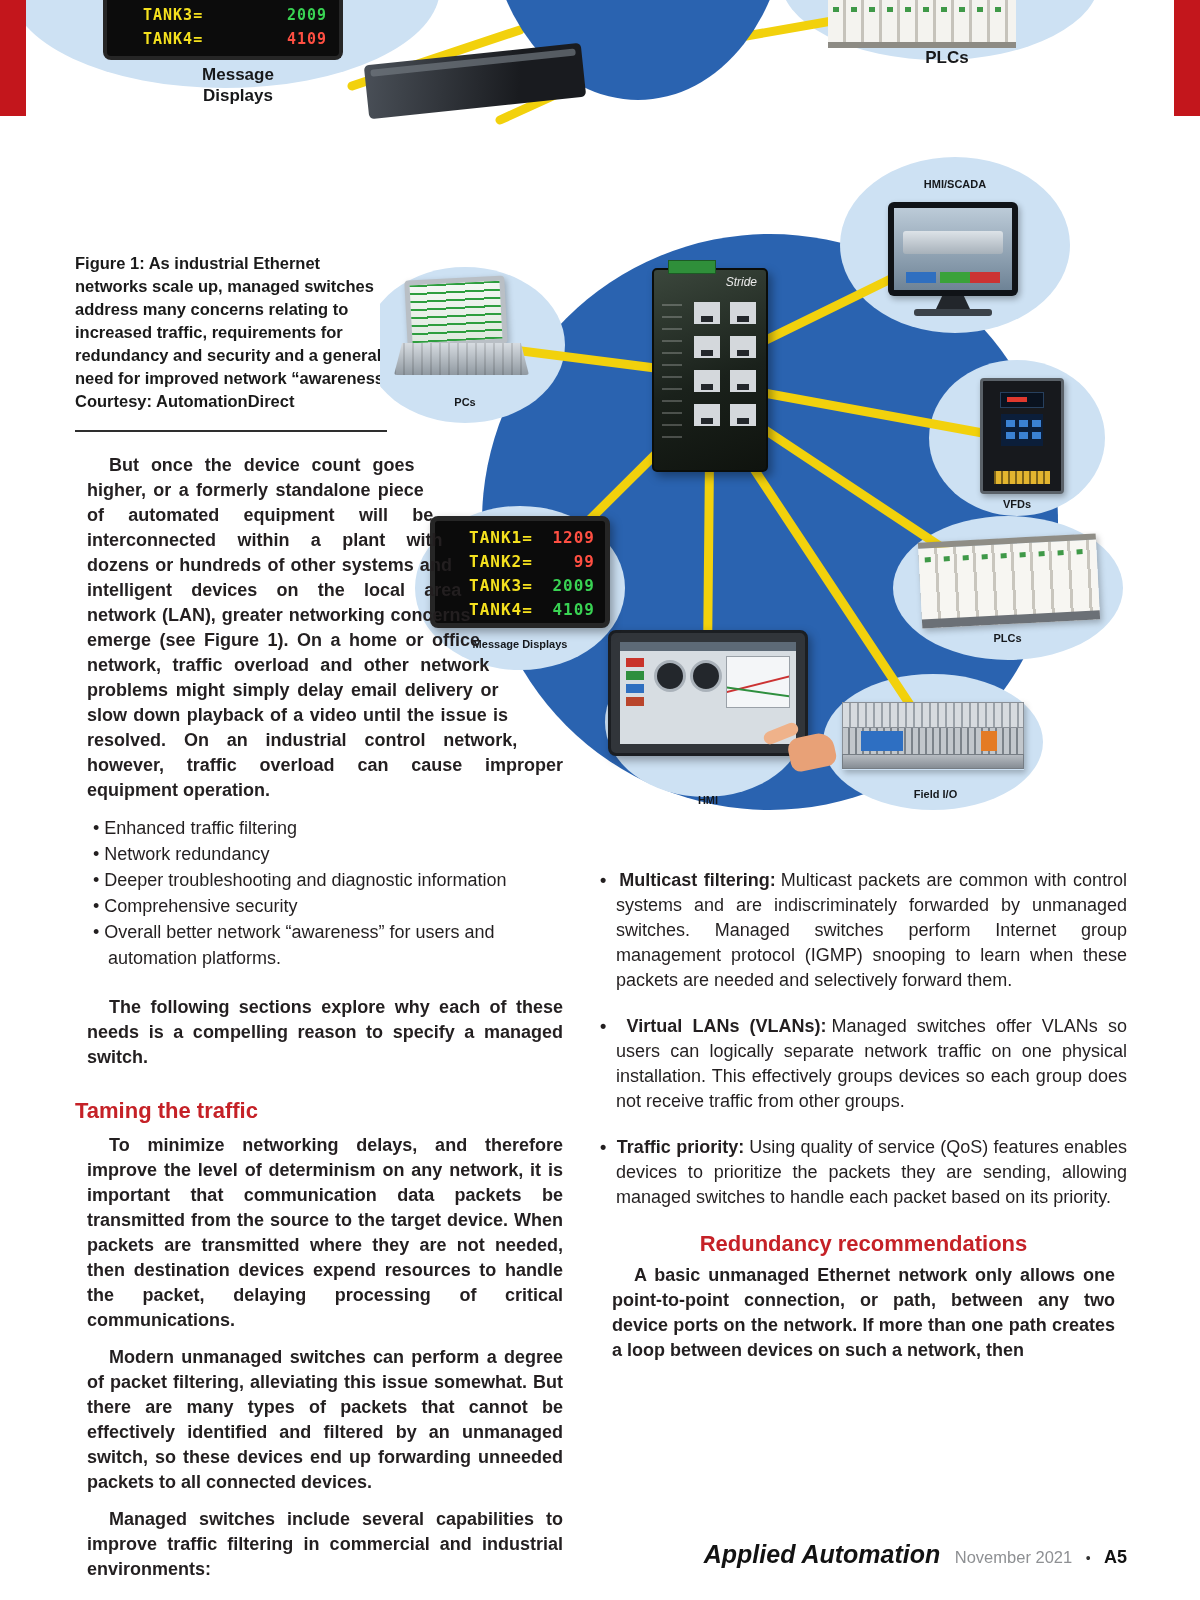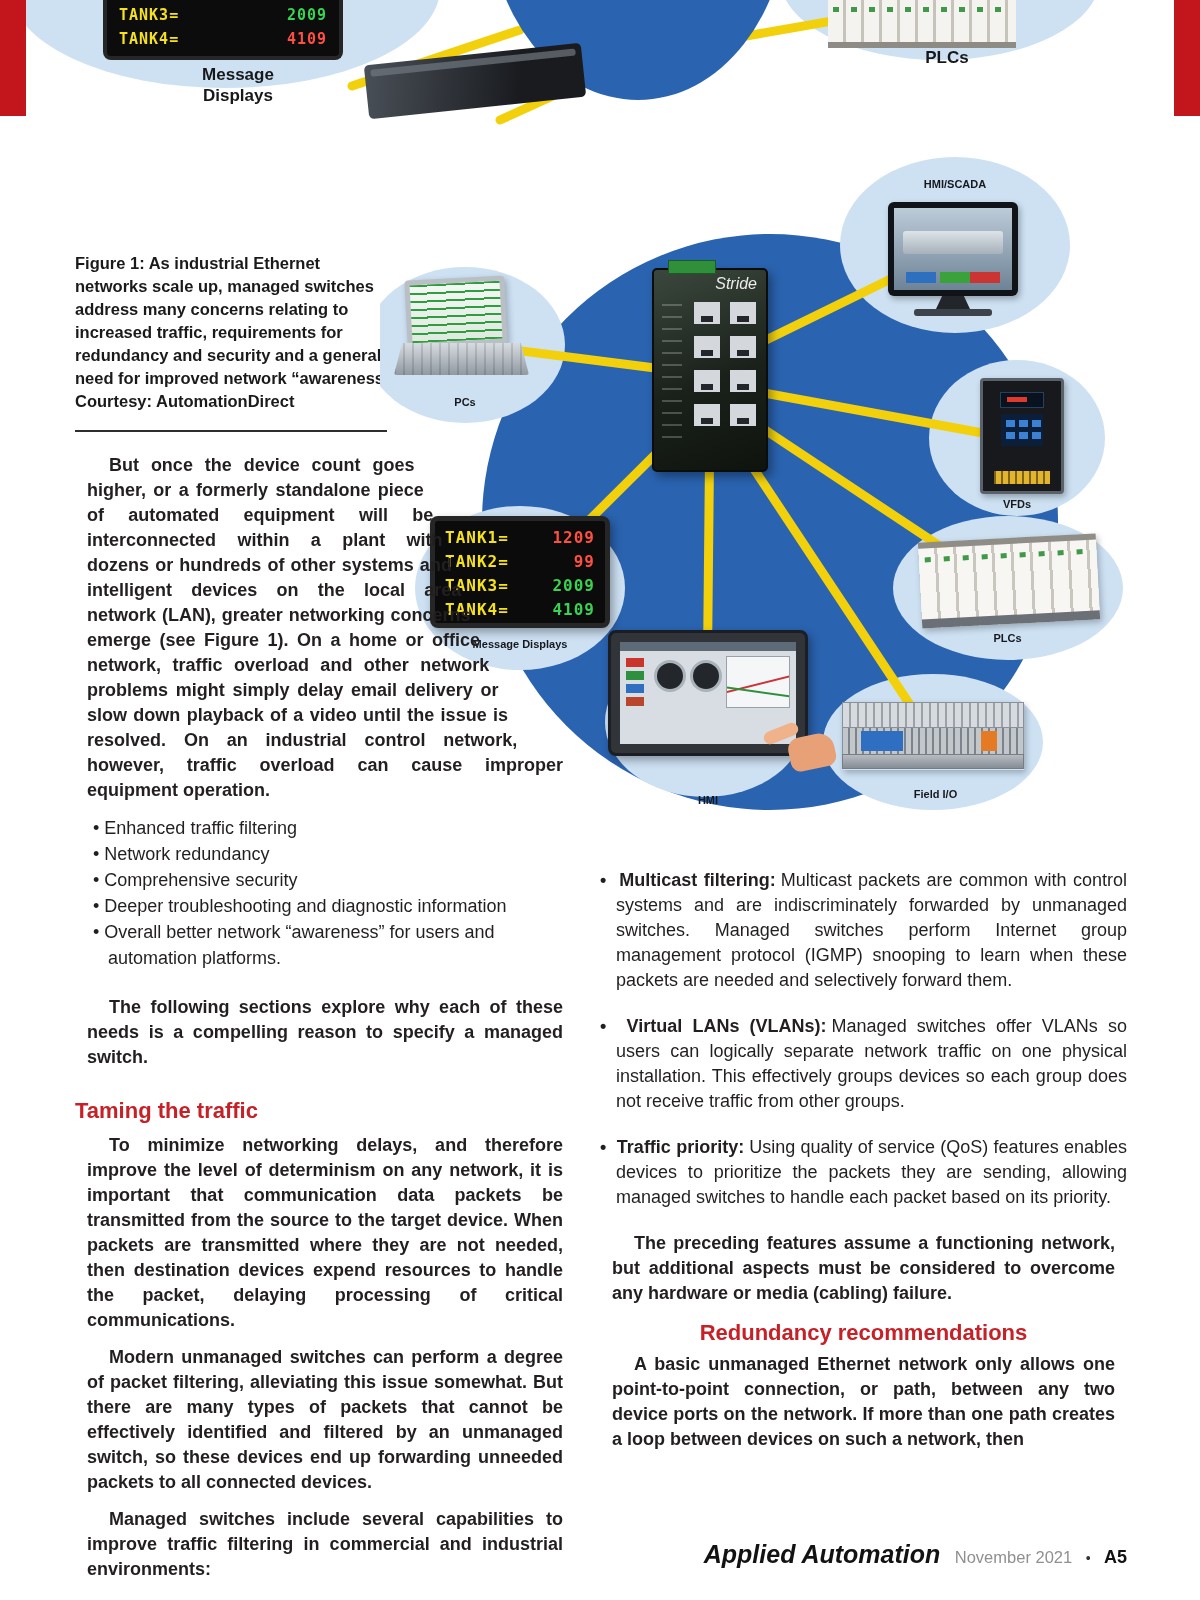--- a/index.html
+++ b/index.html
@@ -46,21 +46,21 @@
   .fig-svg { position:absolute; left:0; top:0; }
   .node-label { position:absolute; font-weight:bold; font-size:11px; line-height:20px;
     color:#15181c; text-align:center; }
 
   
   .dev-switch { position:absolute; left:272px; top:118px; width:112px; height:200px;
     background:linear-gradient(160deg,#3b473c,#1a211b 55%,#0f130e);
     border:2px solid #0a0d0a; border-radius:5px; box-shadow:4px 5px 10px rgba(0,0,0,.35); }
   .sw-top { position:absolute; top:-10px; left:14px; width:46px; height:12px;
     background:#2f8f3a; border:1px solid #1c5a24; }
-  .sw-brand { position:absolute; top:5px; right:9px; color:#ececec; font-size:16px; font-style:italic; }
+  .sw-brand { position:absolute; top:5px; right:9px; color:#ececec; font-size:12px; font-style:italic; }
   .sw-labelcol { position:absolute; left:8px; top:34px; width:20px; height:140px;
     background:repeating-linear-gradient(rgba(255,255,255,.28) 0 2px, transparent 2px 12px); opacity:.8; }
   .sw-ports { position:absolute; left:40px; top:32px; width:26px; height:22px; background:#d4d8dc;
     box-shadow:36px 0 0 #d4d8dc,0 34px 0 #d4d8dc,36px 34px 0 #d4d8dc,0 68px 0 #d4d8dc,
     36px 68px 0 #d4d8dc,0 102px 0 #d4d8dc,36px 102px 0 #d4d8dc; }
   .sw-slots { position:absolute; left:47px; top:46px; width:12px; height:6px; background:#23272b;
     box-shadow:36px 0 0 #23272b,0 34px 0 #23272b,36px 34px 0 #23272b,0 68px 0 #23272b,
     36px 68px 0 #23272b,0 102px 0 #23272b,36px 102px 0 #23272b; }
 
   
@@ -138,21 +138,21 @@
     border-radius:12px 16px 10px 10px; transform:rotate(-12deg); }
   .hand-finger { position:absolute; left:-8px; top:6px; width:36px; height:13px; border-radius:7px;
     background:#efb28a; transform:rotate(-22deg); }
 
   
   .dev-msgdisp { position:absolute; left:50px; top:366px; width:180px; height:112px; background:#0b0b0b;
     border:5px solid #262626; border-radius:8px; padding:5px 10px; box-sizing:border-box;
     box-shadow:3px 4px 10px rgba(0,0,0,.35); font-family:"DejaVu Sans Mono", monospace; }
   .md-row { display:flex; justify-content:space-between; font-size:16px; line-height:24px;
     font-weight:bold; letter-spacing:1px; }
-  .md-label { color:#f5e11e; }
+  .md-label { color:#f5e11e;margin-left:24px; }
 
   
   .body-text { font-size:18px; line-height:25px; text-align:justify; color:#231f20; }
   .col-left  { position:absolute; left:75px;  top:441px; width:500px; }
   .col-right { position:absolute; left:600px; top:868px; width:527px; }
   .fig-wrap-spacer { float:right; width:165px; height:300px;
     shape-outside:polygon(0 0, 100% 0, 100% 100%, 68% 100%); }
   .para { text-indent:22px; }
   .para.spaced { margin-top:24px; }
   .ul { margin:10px 0 0 18px; text-align:left; }
@@ -311,42 +311,41 @@
     </div>
     <div class="node-label" style="left:75px; top:484px; width:130px;">Message Displays</div>
   </div>
 
   <div class="col-left body-text">
     <div class="fig-wrap-spacer"></div>
     <p class="para">But once the device count goes higher, or a formerly standalone piece of automated equipment will be interconnected within a plant with dozens or hundreds of other systems and intelligent devices on the local area network (LAN), greater networking concerns emerge (see Figure 1). On a home or office network, traffic overload and other network problems might simply delay email delivery or slow down playback of a video until the issue is resolved. On an industrial control network, however, traffic overload can cause improper equipment operation.</p>
     <div class="ul">
       <div class="li">Enhanced traffic filtering</div>
       <div class="li">Network redundancy</div>
+      <div class="li">Deeper troubleshooting and diagnostic information</div>
       <div class="li">Comprehensive security</div>
-      <div class="li">Deeper troubleshooting and diagnostic information</div>
       <div class="li">Overall better network “awareness” for users and automation platforms.</div>
     </div>
     <p class="para spaced">The following sections explore why each of these needs is a compelling reason to specify a managed switch.</p>
     <h2 class="red-head">Taming the traffic</h2>
     <p class="para">To minimize networking delays, and therefore improve the level of determinism on any network, it is important that communication data packets be transmitted from the source to the target device. When packets are transmitted where they are not needed, then destination devices expend resources to handle the packet, delaying processing of critical communications.</p>
     <p class="para">Modern unmanaged switches can perform a degree of packet filtering, alleviating this issue somewhat. But there are many types of packets that cannot be effectively identified and filtered by an unmanaged switch, so these devices end up forwarding unneeded packets to all connected devices.</p>
     <p class="para">Managed switches include several capabilities to improve traffic filtering in commercial and industrial environments:</p>
   </div>
 
   <div class="col-right body-text">
     <div class="rli">
       <span class="rli-lead">Multicast filtering:</span><span class="rli-text">Multicast packets are common with control systems and are indiscriminately forwarded by unmanaged switches. Managed switches perform Internet group management protocol (IGMP) snooping to learn when these packets are needed and selectively forward them.</span>
     </div>
     <div class="rli">
       <span class="rli-lead">Virtual LANs (VLANs):</span><span class="rli-text">Managed switches offer VLANs so users can logically separate network traffic on one physical installation. This effectively groups devices so each group does not receive traffic from other groups.</span>
     </div>
     <div class="rli">
       <span class="rli-lead">Traffic priority:</span><span class="rli-text">Using quality of service (QoS) features enables devices to prioritize the packets they are sending, allowing managed switches to handle each packet based on its priority.</span>
     </div>
-    <p class="para">The preceding features assume a functioning network, but additional aspects must be considered to overcome any hardware or media (cabling) failure.</p>
     <h2 class="red-head">Redundancy recommendations</h2>
     <p class="para">A basic unmanaged Ethernet network only allows one point-to-point connection, or path, between any two device ports on the network. If more than one path creates a loop between devices on such a network, then</p>
   </div>
 
   <div class="footer">
     <span class="ft-brand">Applied Automation</span>
     <span class="ft-issue">November 2021</span>
     <span class="ft-sep">•</span>
     <span class="ft-page">A5</span>
   </div>

